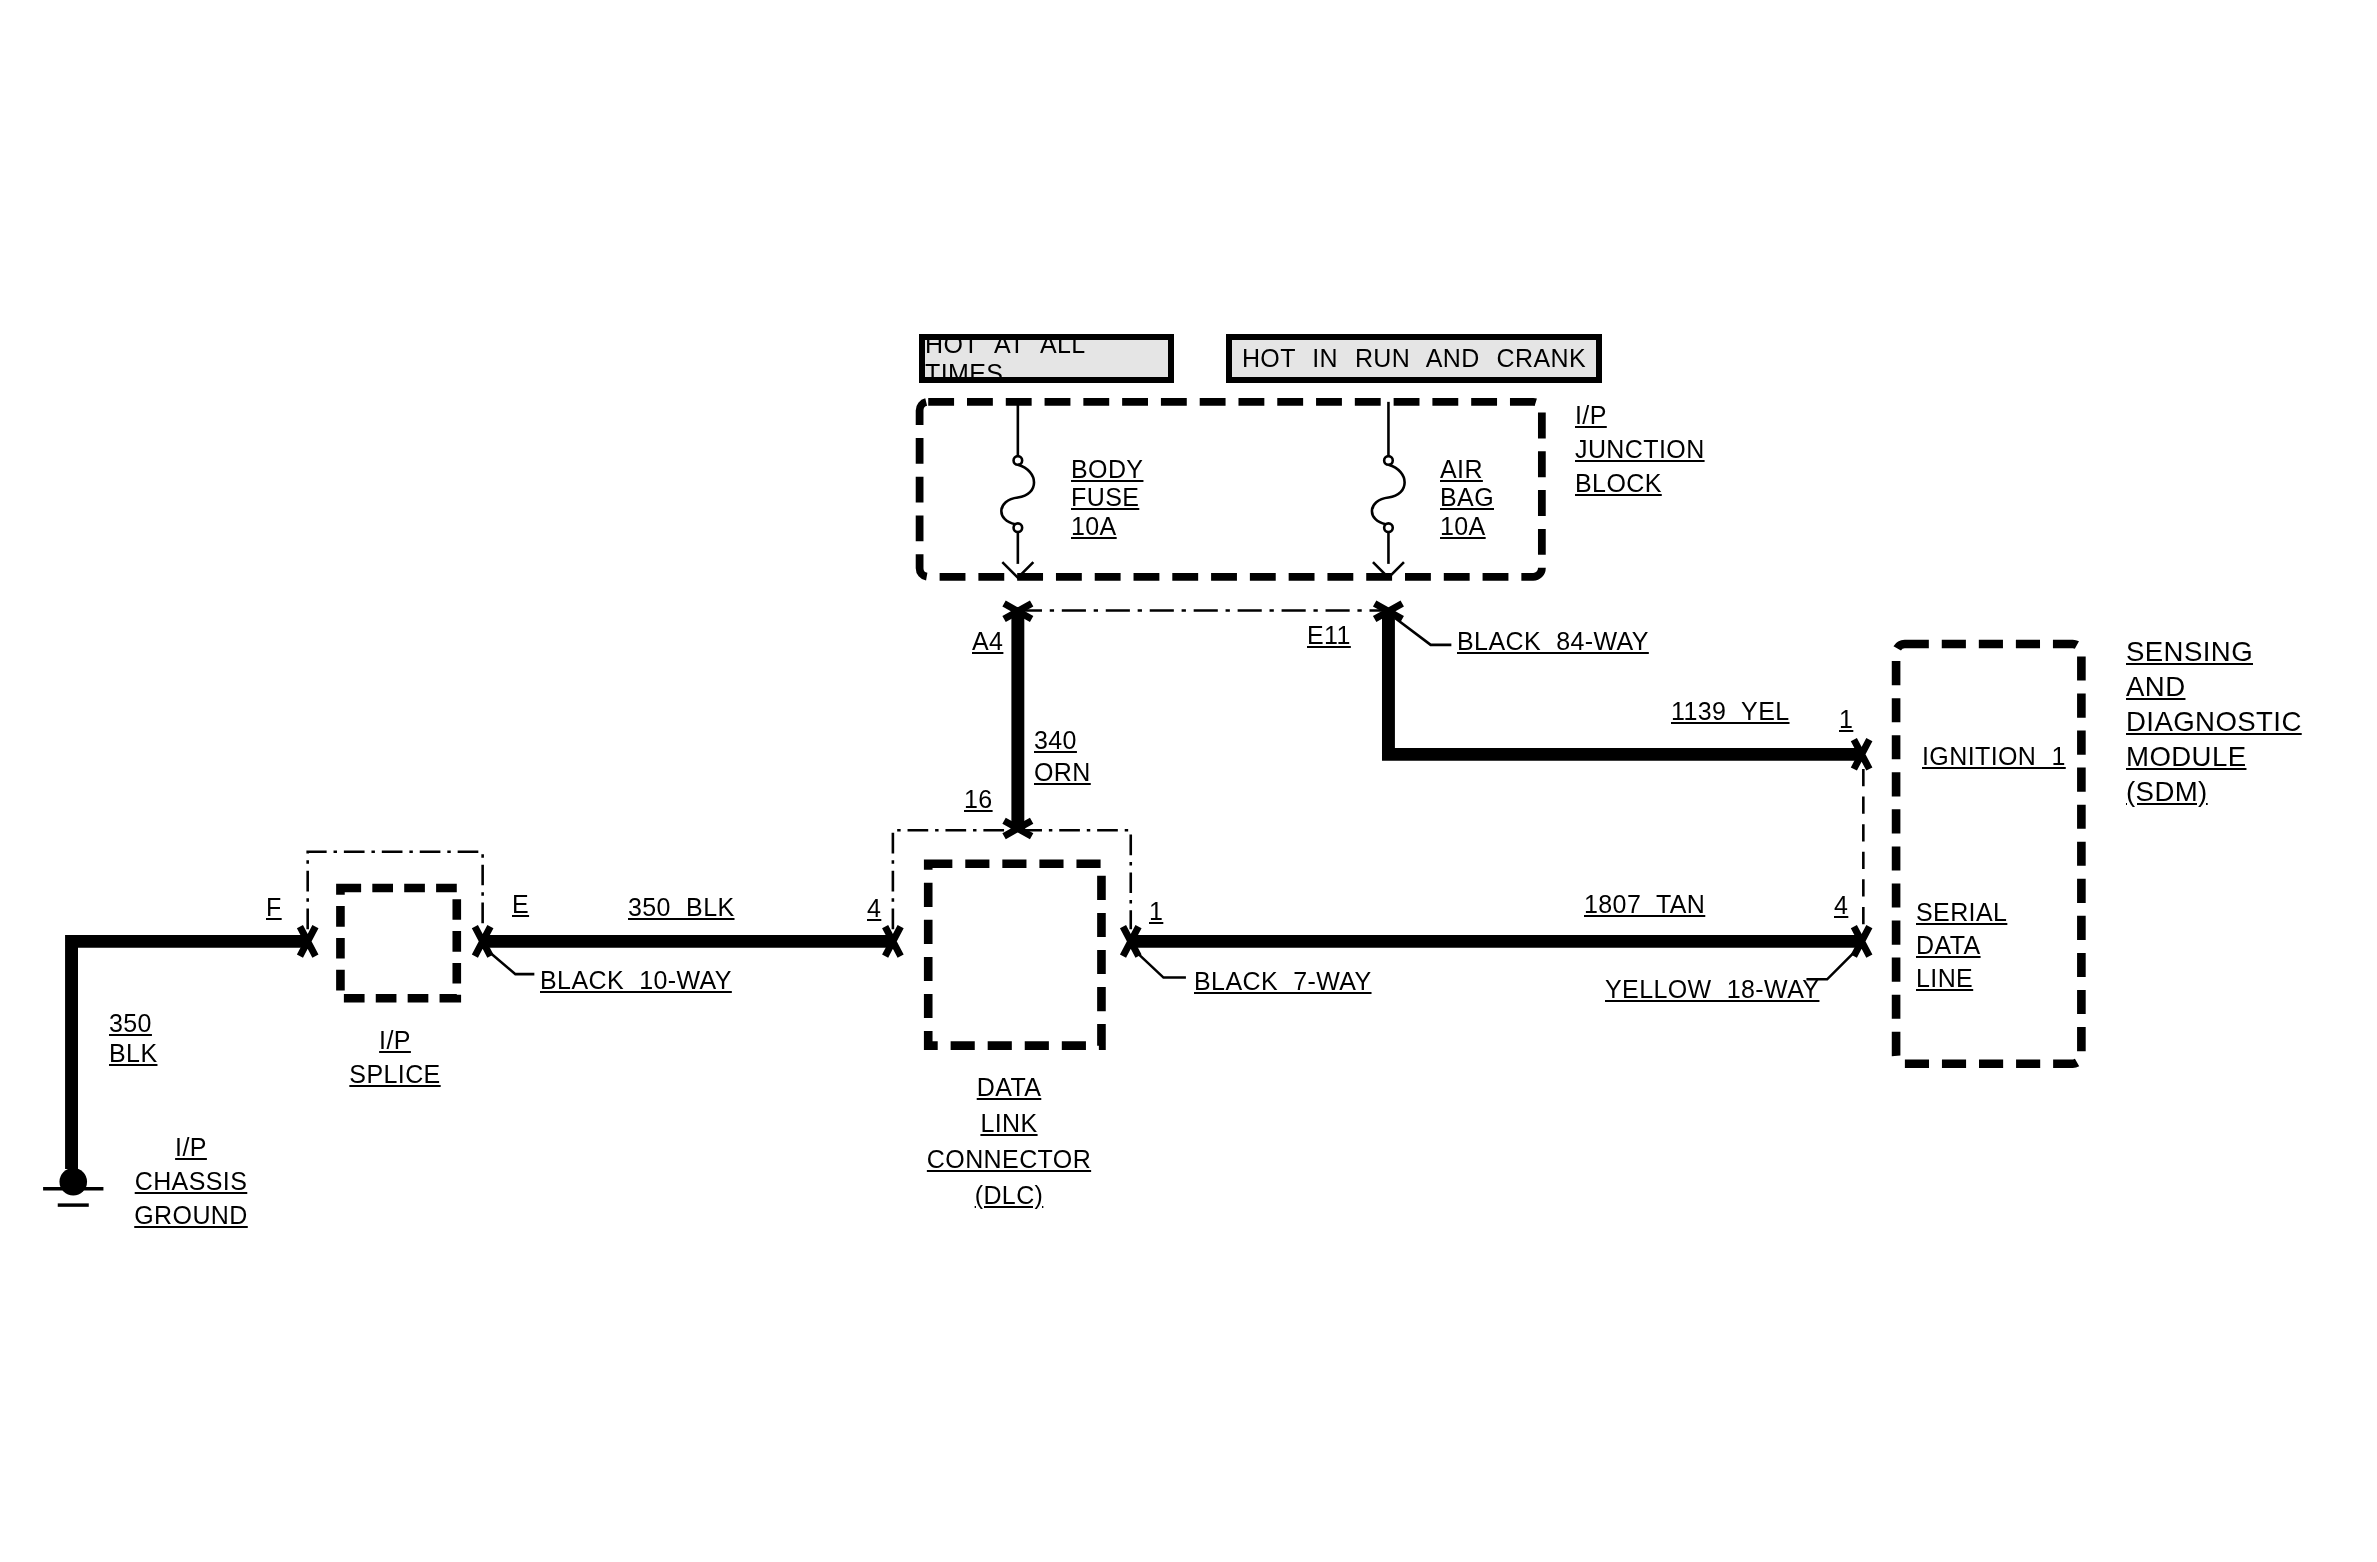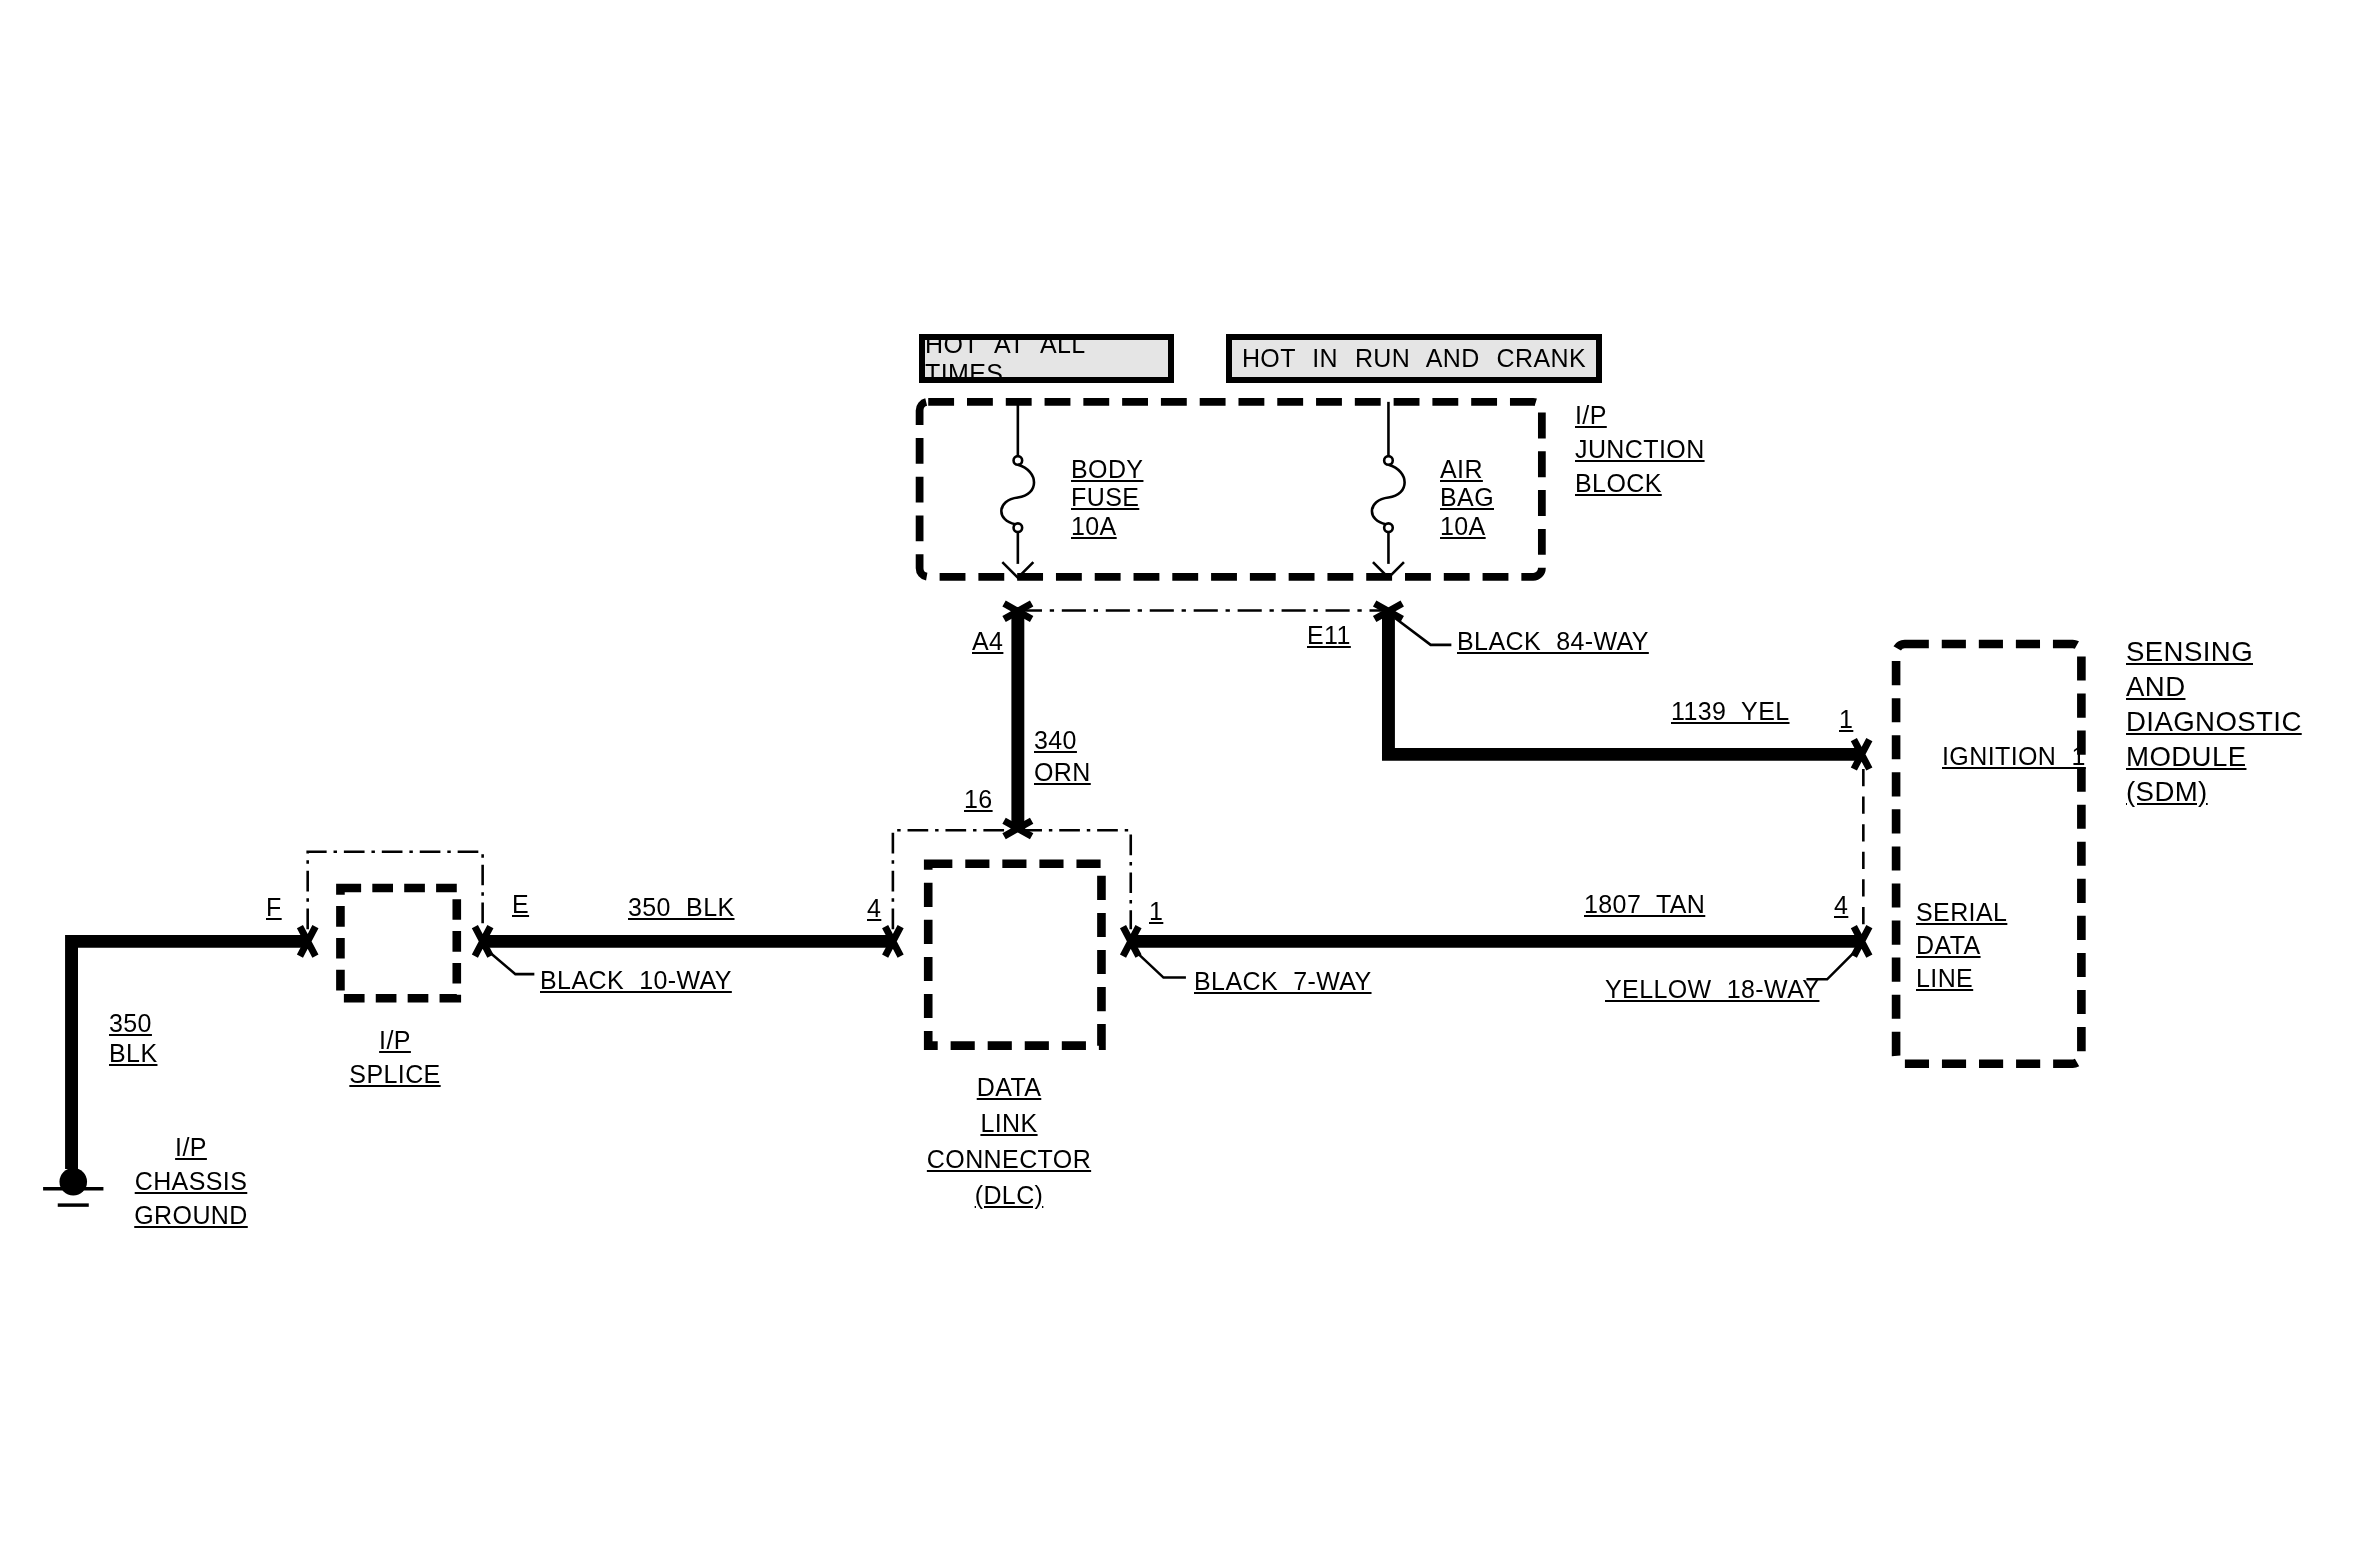--- a/index.html
+++ b/index.html
@@ -129,21 +129,21 @@
 
   <div class="lbl" style="left:1034px;top:724px;line-height:32px;">340
 ORN</div>
 
   <div class="lbl pin" style="left:964px;top:785px;">16</div>
 
   <div class="lbl" style="left:1671px;top:697px;">1139 YEL</div>
 
   <div class="lbl pin" style="left:1839px;top:705px;">1</div>
 
-  <div class="lbl" style="left:1922px;top:742px;margin-left:20px;">IGNITION 1</div>
+  <div class="lbl" style="left:1922px;top:742px;">IGNITION 1</div>
 
   <div class="lbl" style="left:2126px;top:634px;font-size:27.6px;line-height:35px;">SENSING
 AND
 DIAGNOSTIC
 MODULE
 (SDM)</div>
 
   <div class="lbl" style="left:1584px;top:890px;">1807 TAN</div>
 
   <div class="lbl pin" style="left:1834px;top:891px;">4</div>

